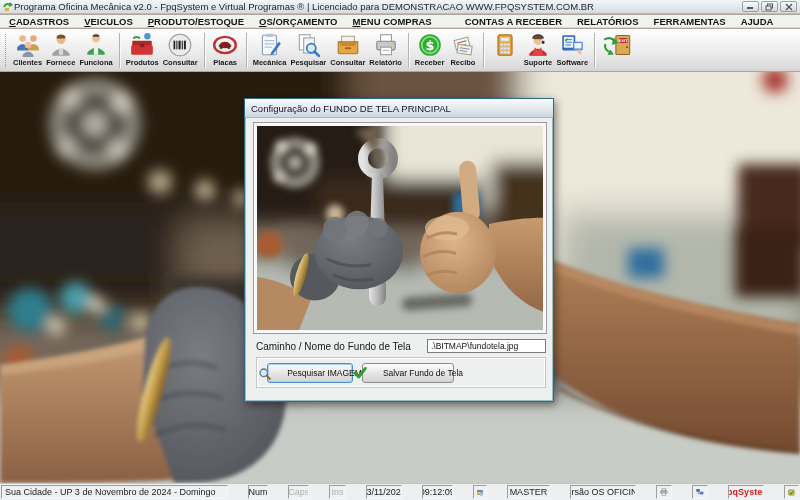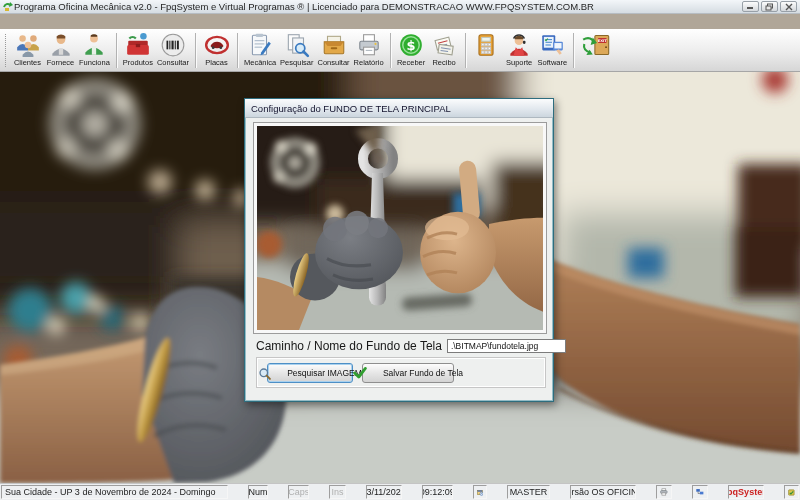--- a/index.html
+++ b/index.html
@@ -14,34 +14,34 @@
   
   .menubar{position:absolute;top:15px;left:0;right:0;height:13px;background:#f2f2ef;border-bottom:1px solid #d6d6d2;display:flex;align-items:center;padding:0 9px;gap:15px;z-index:10}
   .menu-item{font-size:9.5px;font-weight:bold;color:#141414;display:inline-block;white-space:nowrap}
   .m-accel::first-letter{text-decoration:underline}
 
   
   .toolbar{position:absolute;top:29px;left:0;right:0;height:43px;background:linear-gradient(#ffffff,#ececec 55%,#d6d6d6);border-bottom:1px solid #a6a6a6;display:flex;align-items:stretch;padding:1px 2px 0 3px;z-index:10}
   .tgrip{width:4px;border-left:1px dotted #9a9a9a;margin:4px 2px}
   .titem{display:flex;flex-direction:column;align-items:center;justify-content:flex-start;padding:1px 2px;min-width:33px}
   .ticon{height:27px;display:flex;align-items:center}
-  .tlabel{font-size:7.5px;font-weight:normal;color:#181818;white-space:nowrap;line-height:9px}
+  .tlabel{font-size:7.5px;font-weight:bold;color:#181818;white-space:nowrap;line-height:9px}
   .tsep{width:1px;background:#b2b2b2;margin:3px 4px;box-shadow:1px 0 0 #fbfbfb}
 
   
   .desktop{position:absolute;top:72px;left:0;right:0;bottom:17px;background:#6e6054;overflow:hidden}
   .desktop>svg{position:absolute;inset:0;width:100%;height:100%}
 
   
   .dialog{position:absolute;left:244px;top:98px;width:310px;height:304px;background:#eef0ef;border:1px solid #2e6d7e;box-shadow:inset 0 0 0 1px #93bcc6,2px 3px 8px rgba(0,0,0,.45);z-index:20}
   .dlg-title{height:19px;background:linear-gradient(#fbfcfd,#e2e8ee 55%,#ccd6de);border-bottom:1px solid #aeb8c0;display:flex;align-items:center;padding:4px 6px;font-size:9.5px;color:#14142e;white-space:nowrap}
   .dlg-frame{position:absolute;left:8px;top:23px;width:294px;height:212px;background:#f8f8f8;border:1px solid #9c9c9c;padding:3px}
   .dlg-frame svg{width:100%;height:100%;display:block}
   .path-row{position:absolute;left:11px;top:240px;right:8px;display:flex;align-items:center}
-  .path-label{font-size:12px;color:#181818;margin-right:5px;white-space:nowrap}
+  .path-label{font-size:10px;color:#181818;margin-right:16px;white-space:nowrap}
   .path-input{flex:1;height:14px;border:1px solid #7c7c7c;background:#fff;font-family:"Liberation Sans",sans-serif;font-size:8.5px;color:#111;padding:0 3px}
   .btn-group{position:absolute;left:11px;top:258px;right:7px;height:31px;border:1px solid #c6c6c6;box-shadow:inset 1px 1px 0 #ffffff,inset -1px -1px 0 #ffffff}
   .btn{position:absolute;top:5px;height:20px;border:1px solid #8e8e8e;border-radius:3px;background:linear-gradient(#fdfdfd,#e8e8e8 45%,#d3d3d3);display:flex;align-items:center;justify-content:center;gap:16px;font-size:8.5px;color:#101010;cursor:default;white-space:nowrap}
   .btn.focus{border-color:#4d8fc6;box-shadow:inset 0 0 0 1px #a9d1ee}
   .b1{left:10px;width:86px}.b2{left:105px;width:92px}.b3{left:202px;width:86px}
 
   
   .statusbar{position:absolute;left:0;right:0;bottom:0;height:17px;background:#edeff1;border-top:1px solid #c4c4c4;display:flex;align-items:stretch;padding:1px;gap:20px;font-size:9px;color:#1c1c1c;z-index:10}
   .sp{border:1px solid;border-color:#9e9e9e #f6f6f6 #f6f6f6 #9e9e9e;display:flex;align-items:center;justify-content:center;padding:0 3px;white-space:nowrap;overflow:hidden;background:#eef0f2}
   .sp.left{justify-content:flex-start;flex:1 1 auto}
@@ -73,20 +73,31 @@
           <rect x="1" y="3" width="5" height="4" fill="#e8e8e8" stroke="#555"></rect>
         </svg>
       </span>
     <span class="winbtn">
         <svg width="8" height="8" viewBox="0 0 8 8">
           <path d="M1,1 L7,7 M7,1 L1,7" stroke="#555" stroke-width="1.4"></path>
         </svg>
       </span>
   </div>
 
+  <div class="menubar">
+    <span class="menu-item m-accel">CADASTROS</span>
+    <span class="menu-item m-accel">VEICULOS</span>
+    <span class="menu-item m-accel">PRODUTO/ESTOQUE</span>
+    <span class="menu-item m-accel">OS/ORÇAMENTO</span>
+    <span class="menu-item m-accel">MENU COMPRAS</span>
+    <span class="menu-item" style="margin-left:18px">CONTAS A RECEBER</span>
+    <span class="menu-item">RELATÓRIOS</span>
+    <span class="menu-item">FERRAMENTAS</span>
+    <span class="menu-item">AJUDA</span>
+  </div>
 
   <div class="toolbar">
     <span class="tgrip"></span>
 
     <div class="titem">
       <span class="ticon">
           <svg width="26" height="26" viewBox="0 0 24 24">
             <circle cx="7" cy="6" r="3" fill="#e8b88a"></circle>
             <path d="M2,14 q5,-6 10,0 v3 h-10 z" fill="#4a76b8"></path>
             <circle cx="17" cy="6" r="3" fill="#e0aa7a"></circle>

